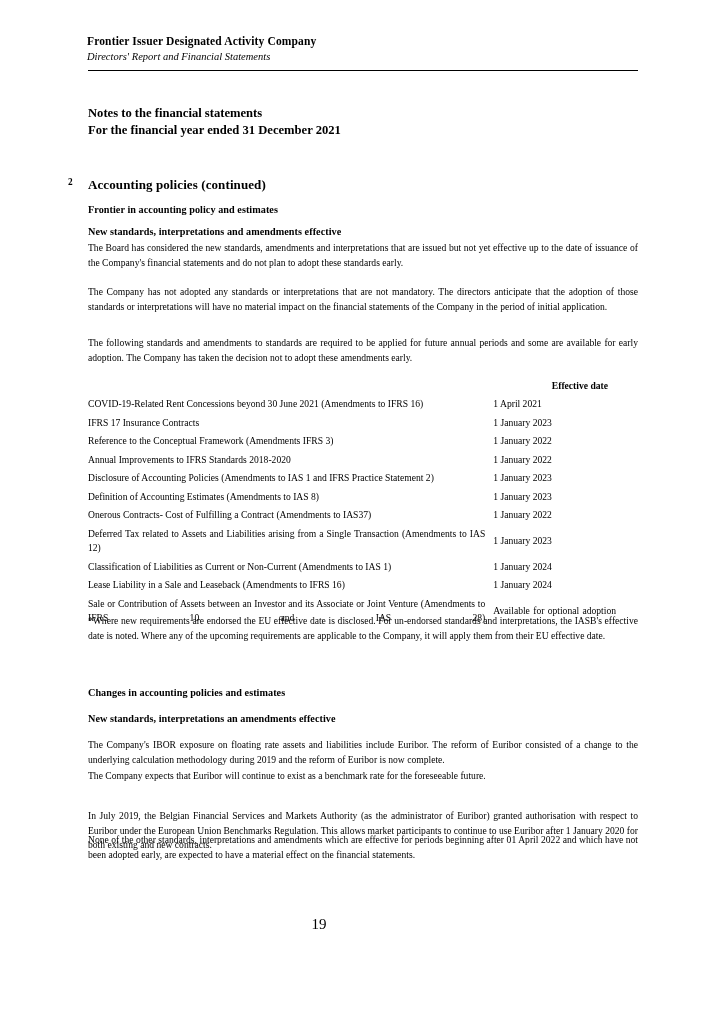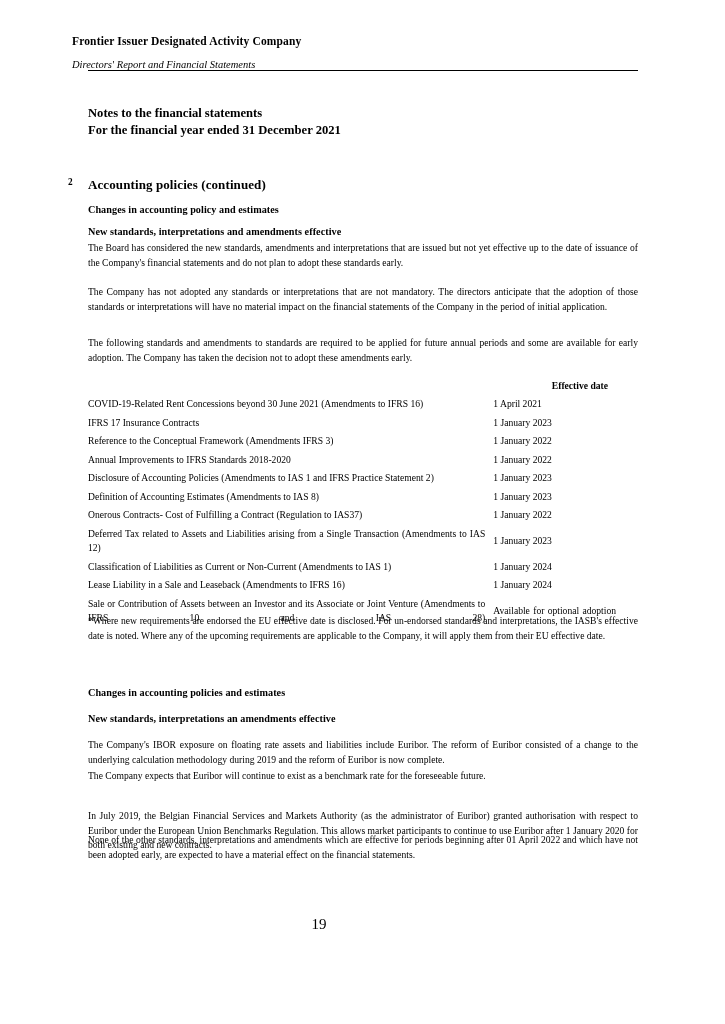--- a/index.html
+++ b/index.html
@@ -21,36 +21,36 @@
     left: 0;
     top: 0;
     width: 725px;
     height: 1024px;
     overflow: hidden;
   }
 
   
   .header {
     position: absolute;
-    left: 72px;
+    left: 87px;
     top: 34px;
     width: 550px;
   }
   .header-company {
     font-size: 11.5px;
     font-weight: bold;
     letter-spacing: 0.15px;
     line-height: 15px;
     white-space: nowrap;
   }
   .header-sub {
     font-size: 10.5px;
     font-style: italic;
     line-height: 14px;
-    margin-top: 9px;
+    margin-top: 1px;
     white-space: nowrap;
   }
   .header-rule {
     position: absolute;
     left: 88px;
     top: 70px;
     width: 550px;
     height: 0;
     border-top: 1.6px solid #000;
   }
@@ -207,21 +207,21 @@
   <div class="header-rule"></div>
 
   <div class="doc-title">
     <div>Notes to the financial statements</div>
     <div>For the financial year ended 31 December 2021</div>
   </div>
 
   <div class="note-num">2</div>
   <div class="note-heading">Accounting policies (continued)</div>
 
-  <div class="sub-heading" id="sub-a">Changes in accounting policy and estimates</div>
+  <div class="sub-heading" id="sub-a">Frontier in accounting policy and estimates</div>
   <div class="sub-heading" id="sub-b">New standards, interpretations and amendments effective</div>
 
   <div class="para" id="para-1">The Board has considered the new standards, amendments and interpretations that are issued but not yet effective up to the date of issuance of the Company's financial statements and do not plan to adopt these standards early.</div>
   <div class="para" id="para-3">The following standards and amendments to standards are required to be applied for future annual periods and some are available for early adoption. The Company has taken the decision not to adopt these amendments early.</div>
   <div class="para" id="para-2">The Company has not adopted any standards or interpretations that are not mandatory. The directors anticipate that the adoption of those standards or interpretations will have no material impact on the financial statements of the Company in the period of initial application.</div>
 
   <table class="eff-table">
     <thead>
       <tr>
         <th class="col-desc"></th>
@@ -247,21 +247,21 @@
       </tr>
       <tr>
         <td class="col-desc">Disclosure of Accounting Policies (Amendments to IAS 1 and IFRS Practice Statement 2)</td>
         <td class="col-date">1 January 2023</td>
       </tr>
       <tr>
         <td class="col-desc">Definition of Accounting Estimates (Amendments to IAS 8)</td>
         <td class="col-date">1 January 2023</td>
       </tr>
       <tr>
-        <td class="col-desc">Onerous Contracts- Cost of Fulfilling a Contract (Regulation to IAS37)</td>
+        <td class="col-desc">Onerous Contracts- Cost of Fulfilling a Contract (Amendments to IAS37)</td>
         <td class="col-date">1 January 2022</td>
       </tr>
       <tr class="tall">
         <td class="col-desc justify">Deferred Tax related to Assets and Liabilities arising from a Single Transaction (Amendments to IAS 12)</td>
         <td class="col-date">1 January 2023</td>
       </tr>
       <tr>
         <td class="col-desc">Classification of Liabilities as Current or Non-Current (Amendments to IAS 1)</td>
         <td class="col-date">1 January 2024</td>
       </tr>

